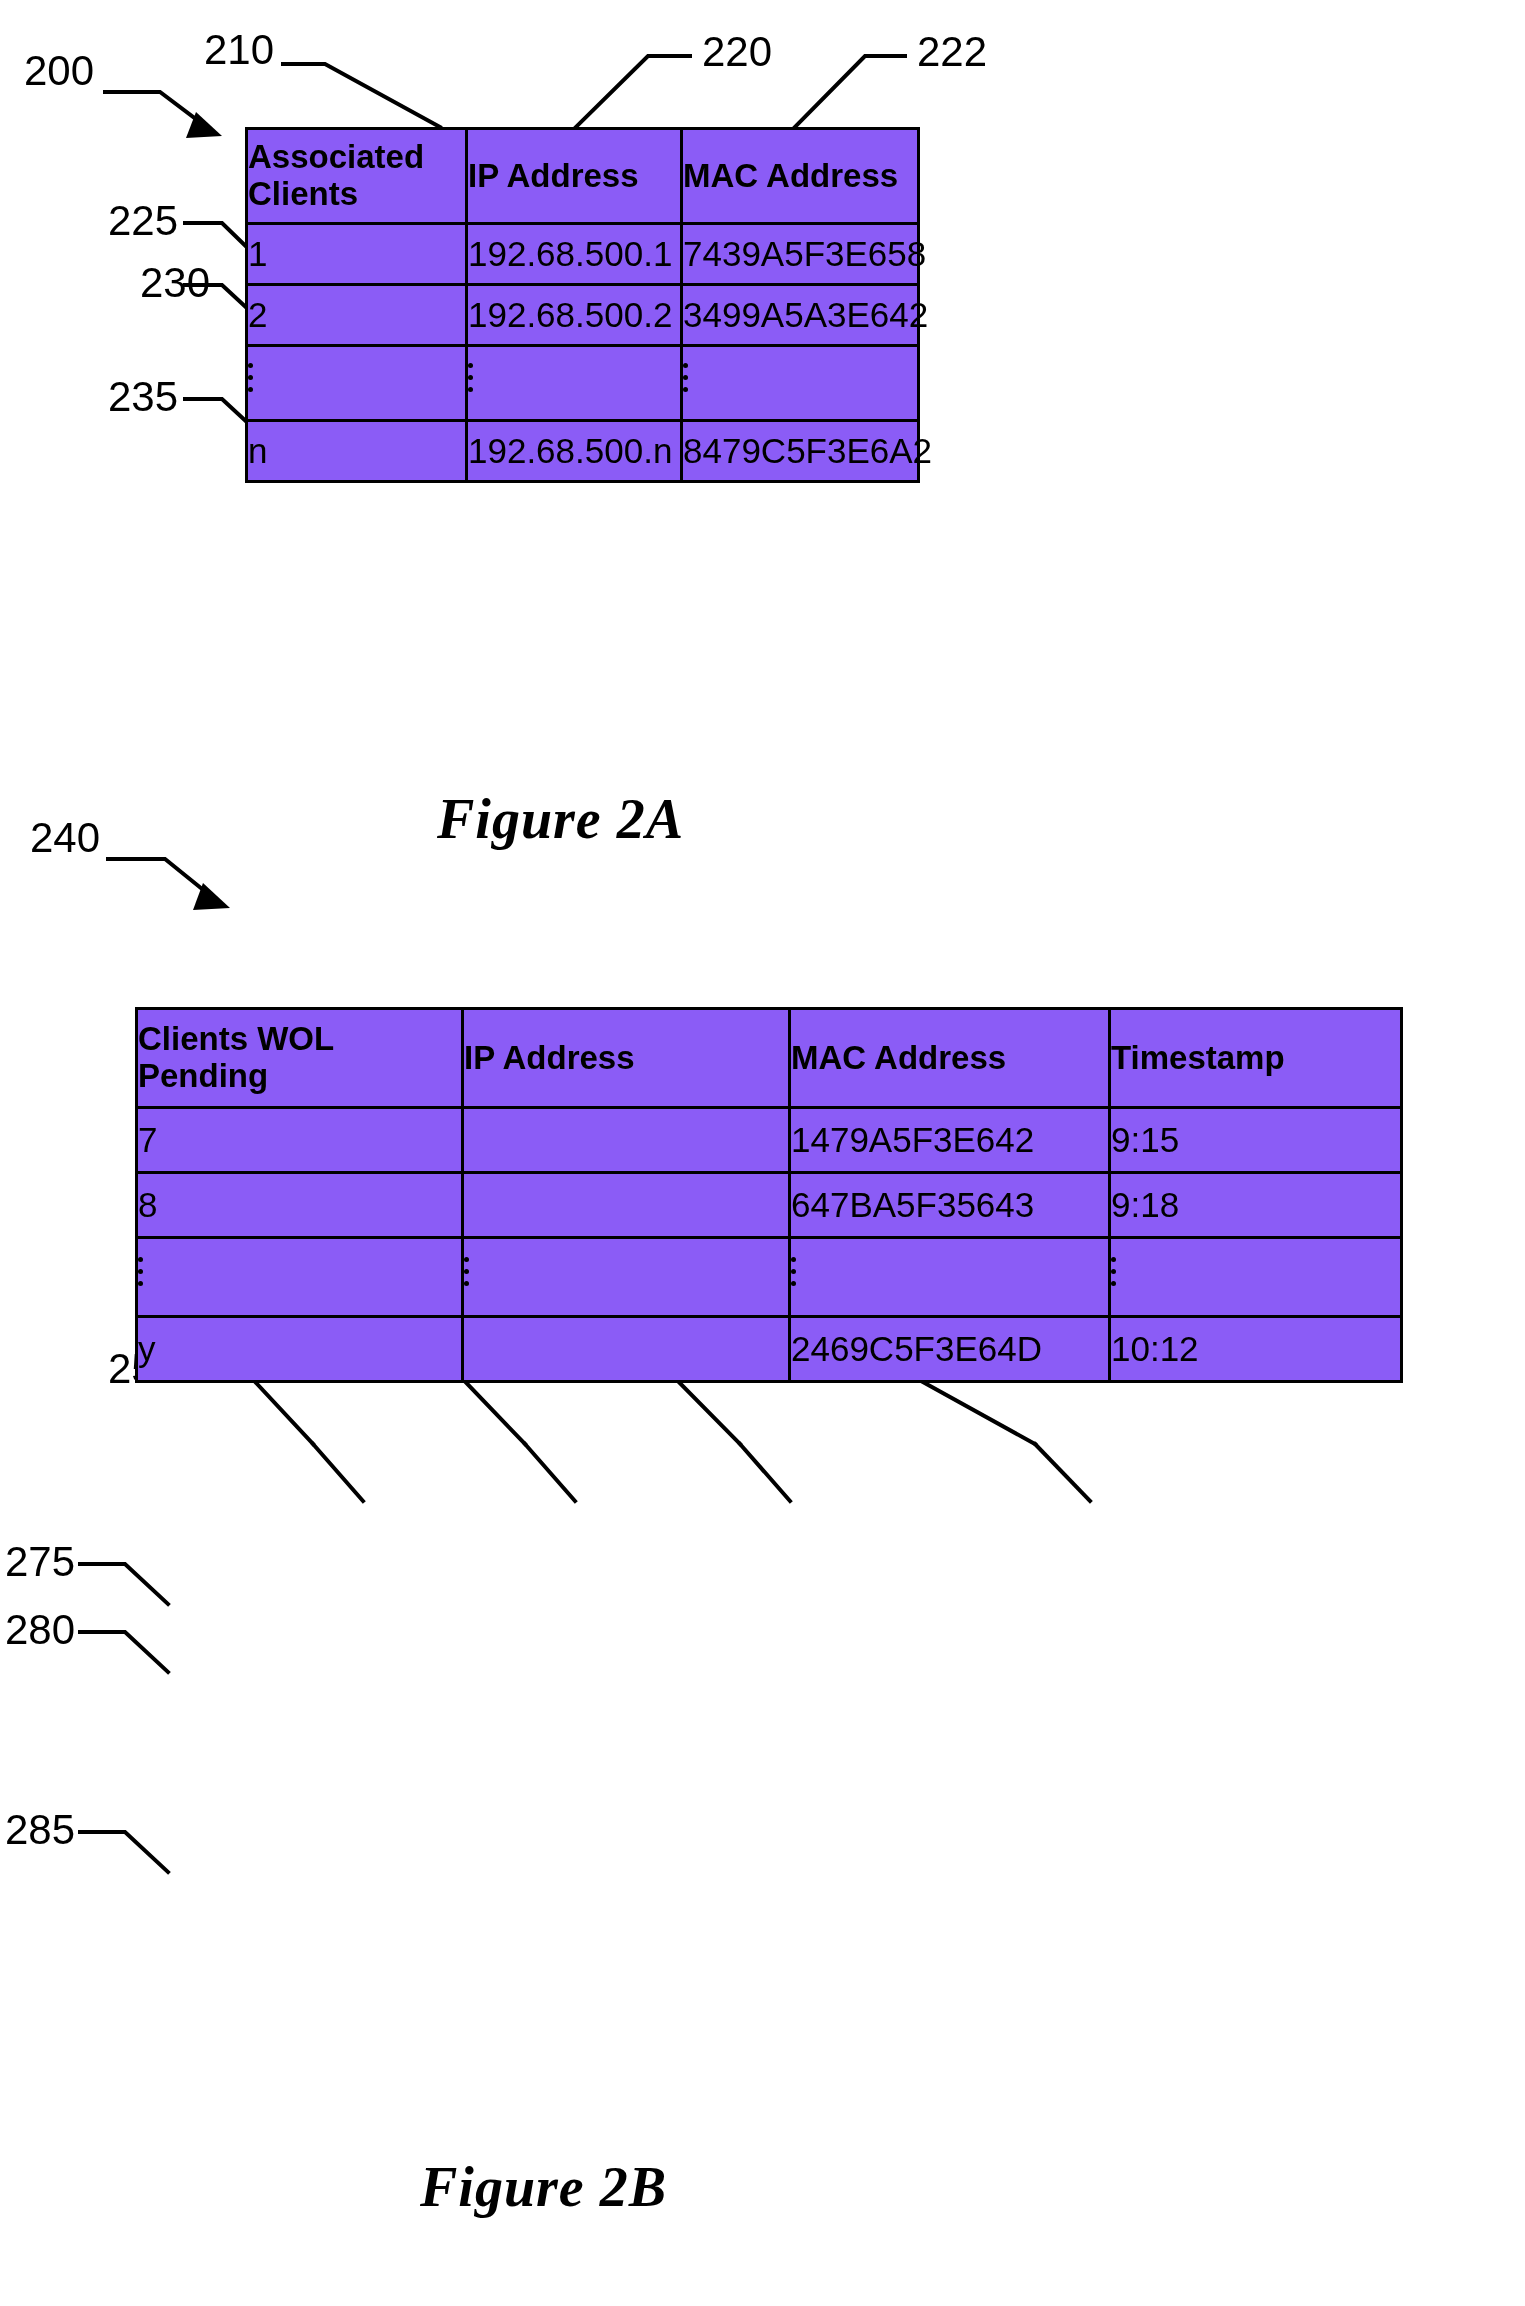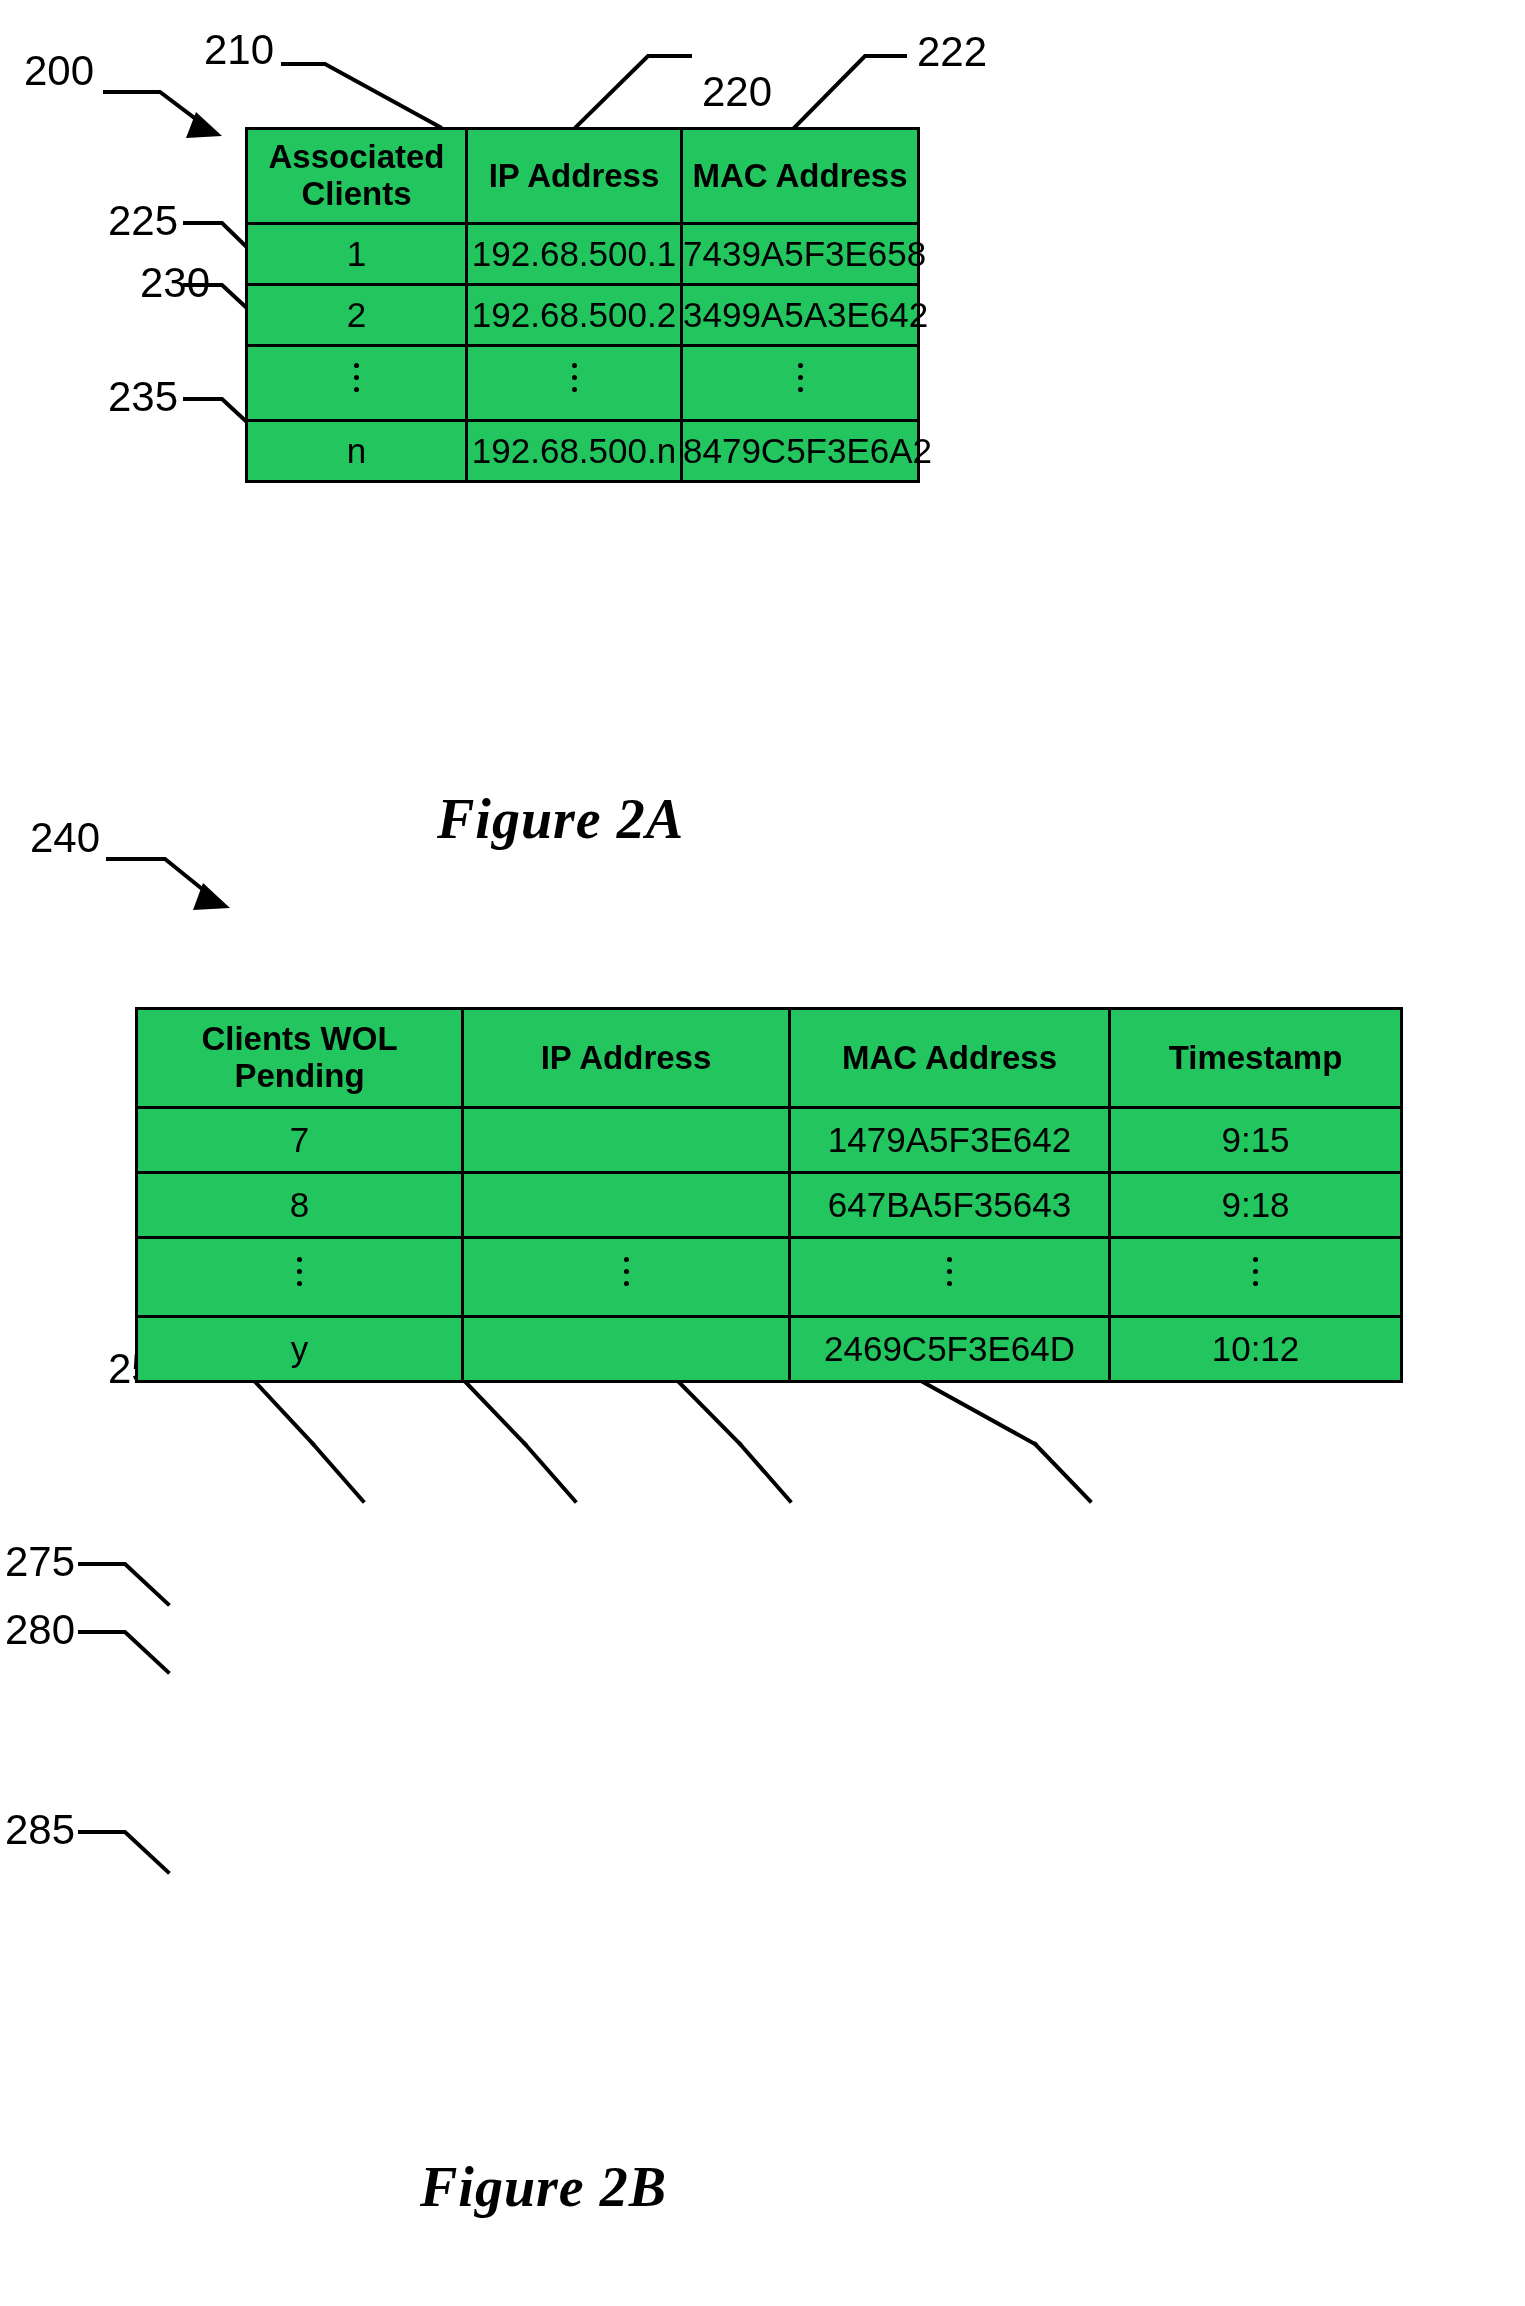--- a/index.html
+++ b/index.html
@@ -44,24 +44,24 @@
 
   
   .ftable {
     position: absolute;
     border-collapse: collapse;
     table-layout: fixed;
     background: #ffffff;
   }
   .ftable td, .ftable th {
     border: 3px solid #000000;
-    text-align: center;
+    text-align: left;
     vertical-align: middle;
     padding: 0;
-    background: #22c55e;
+    background: #8b5cf6;
   }
   .ftable th {
     font-weight: bold;
     font-size: 33px;
     line-height: 1.12;
   }
   .ftable td {
     font-weight: 400;
     font-size: 35px;
     line-height: 1.1;
@@ -169,21 +169,21 @@
     </g>
 
     <polygon points="196,108 222,132 186,134" fill="#000000"></polygon>
     <polygon points="203,879 230,904 193,906" fill="#000000"></polygon>
   </svg>
 
   <div class="refnum" style="left:24px; top:46px;">200</div>
 
   <div class="refnum" style="left:204px; top:25px;">210</div>
 
-  <div class="refnum" style="left:702px; top:27px;margin-top:40px;">220</div>
+  <div class="refnum" style="left:702px; top:27px;">220</div>
 
   <div class="refnum" style="left:917px; top:27px;">222</div>
 
   <div class="refnum" style="left:108px; top:196px;">225</div>
 
   <div class="refnum" style="left:108px; top:258px;margin-left:32px;">230</div>
 
   <div class="refnum" style="left:108px; top:372px;">235</div>
 
   <table class="ftable" id="table-a">

